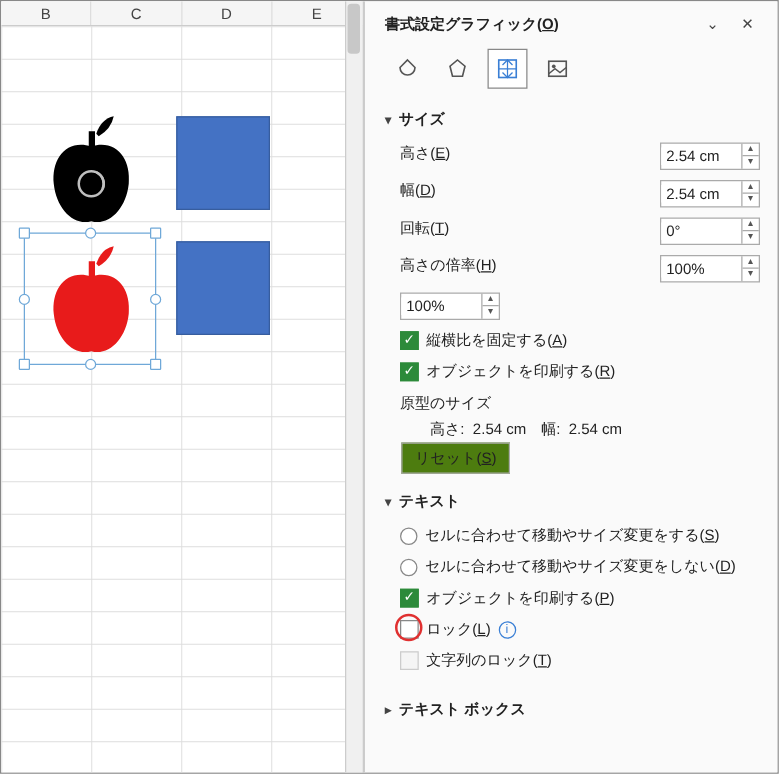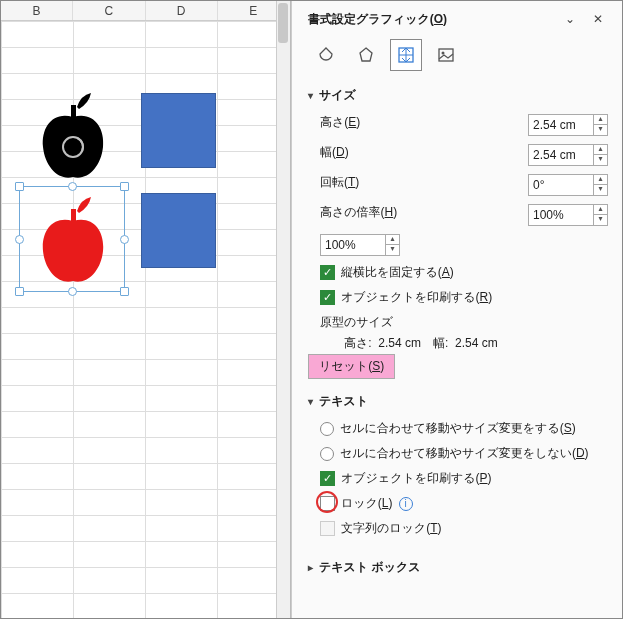--- a/index.html
+++ b/index.html
@@ -36,21 +36,21 @@
 .spin .btns span:first-child{border-bottom:1px solid #aaa}
 .chkrow{display:flex;align-items:center;gap:6px;margin-bottom:8px;padding-left:12px}
 .chk{width:15px;height:15px;border:1px solid #888;display:flex;align-items:center;justify-content:center;cursor:pointer;background:#fff}
 .chk.checked{background:#2c8a3a;border-color:#2c8a3a}
 .chk.checked::after{content:"✓";color:#fff;font-size:11px;line-height:1}
 .chk.disabled{border-color:#ccc;background:#f5f5f5}
 .radio{width:14px;height:14px;border:1px solid #888;border-radius:50%;display:flex;align-items:center;justify-content:center;cursor:pointer;background:#fff}
 .radio.checked{border:2px solid #2c8a3a}
 .radio.checked::after{content:"";width:6px;height:6px;background:#2c8a3a;border-radius:50%}
 .info{width:14px;height:14px;border:1px solid #3a7fd5;border-radius:50%;color:#3a7fd5;font-size:10px;text-align:center;line-height:12px;cursor:pointer}
-.btn{display:inline-block;padding:3px 10px;border:1px solid #aaa;background:#f9a8d4;cursor:pointer;margin-left:0}
+.btn{display:inline-block;padding:3px 10px;border:1px solid #aaa;background:#4d7c0f;cursor:pointer;margin-left:13px}
 .original{padding-left:12px;margin-bottom:2px}
 .subline{padding-left:24px;margin-top:4px;display:flex;gap:12px;color:#444}
 .redcircle{position:absolute;width:22px;height:22px;border:2.5px solid #e03030;border-radius:50%;pointer-events:none}
 .u{text-decoration:underline}
 .disabled-text{color:#aaa}
 </style>
 </head>
 <body>
 
 <div class="sheet">

